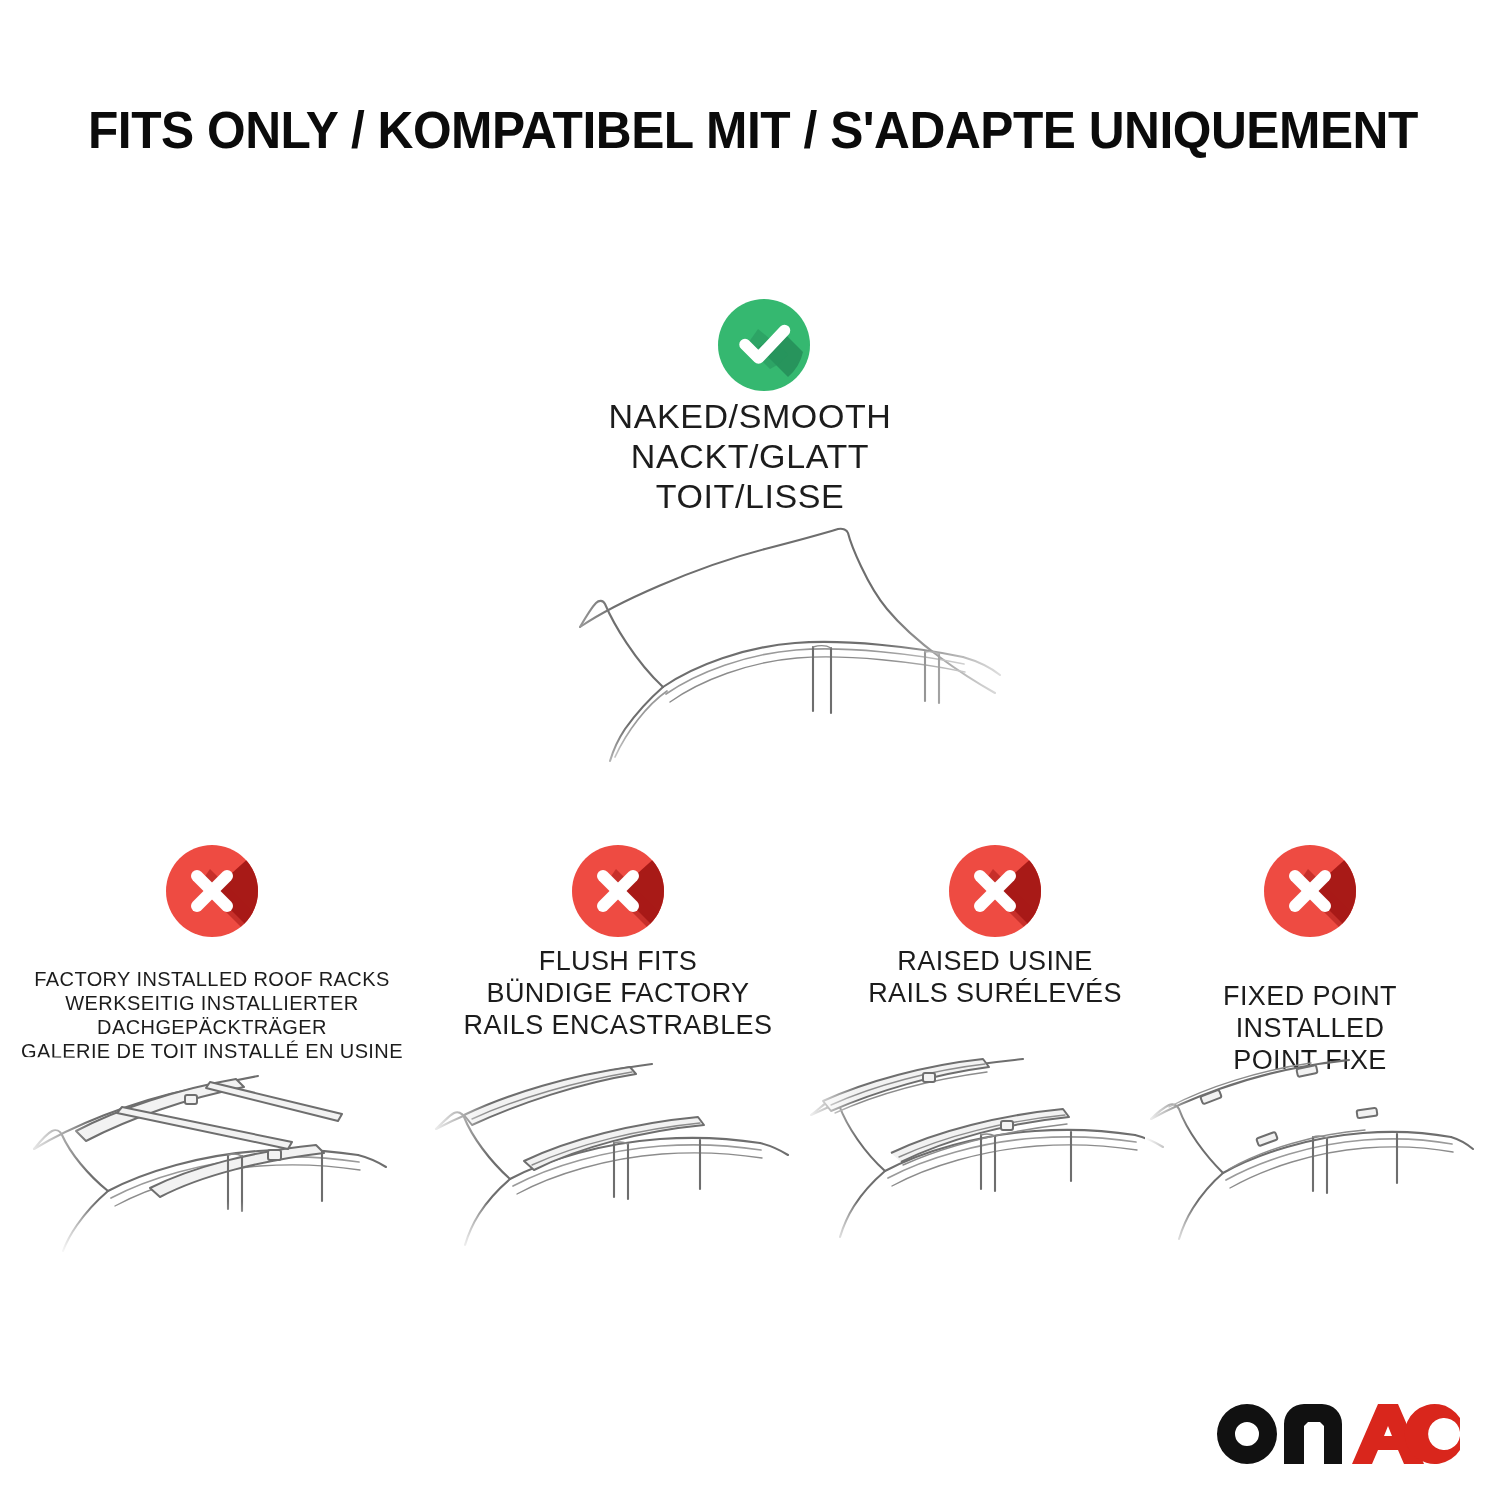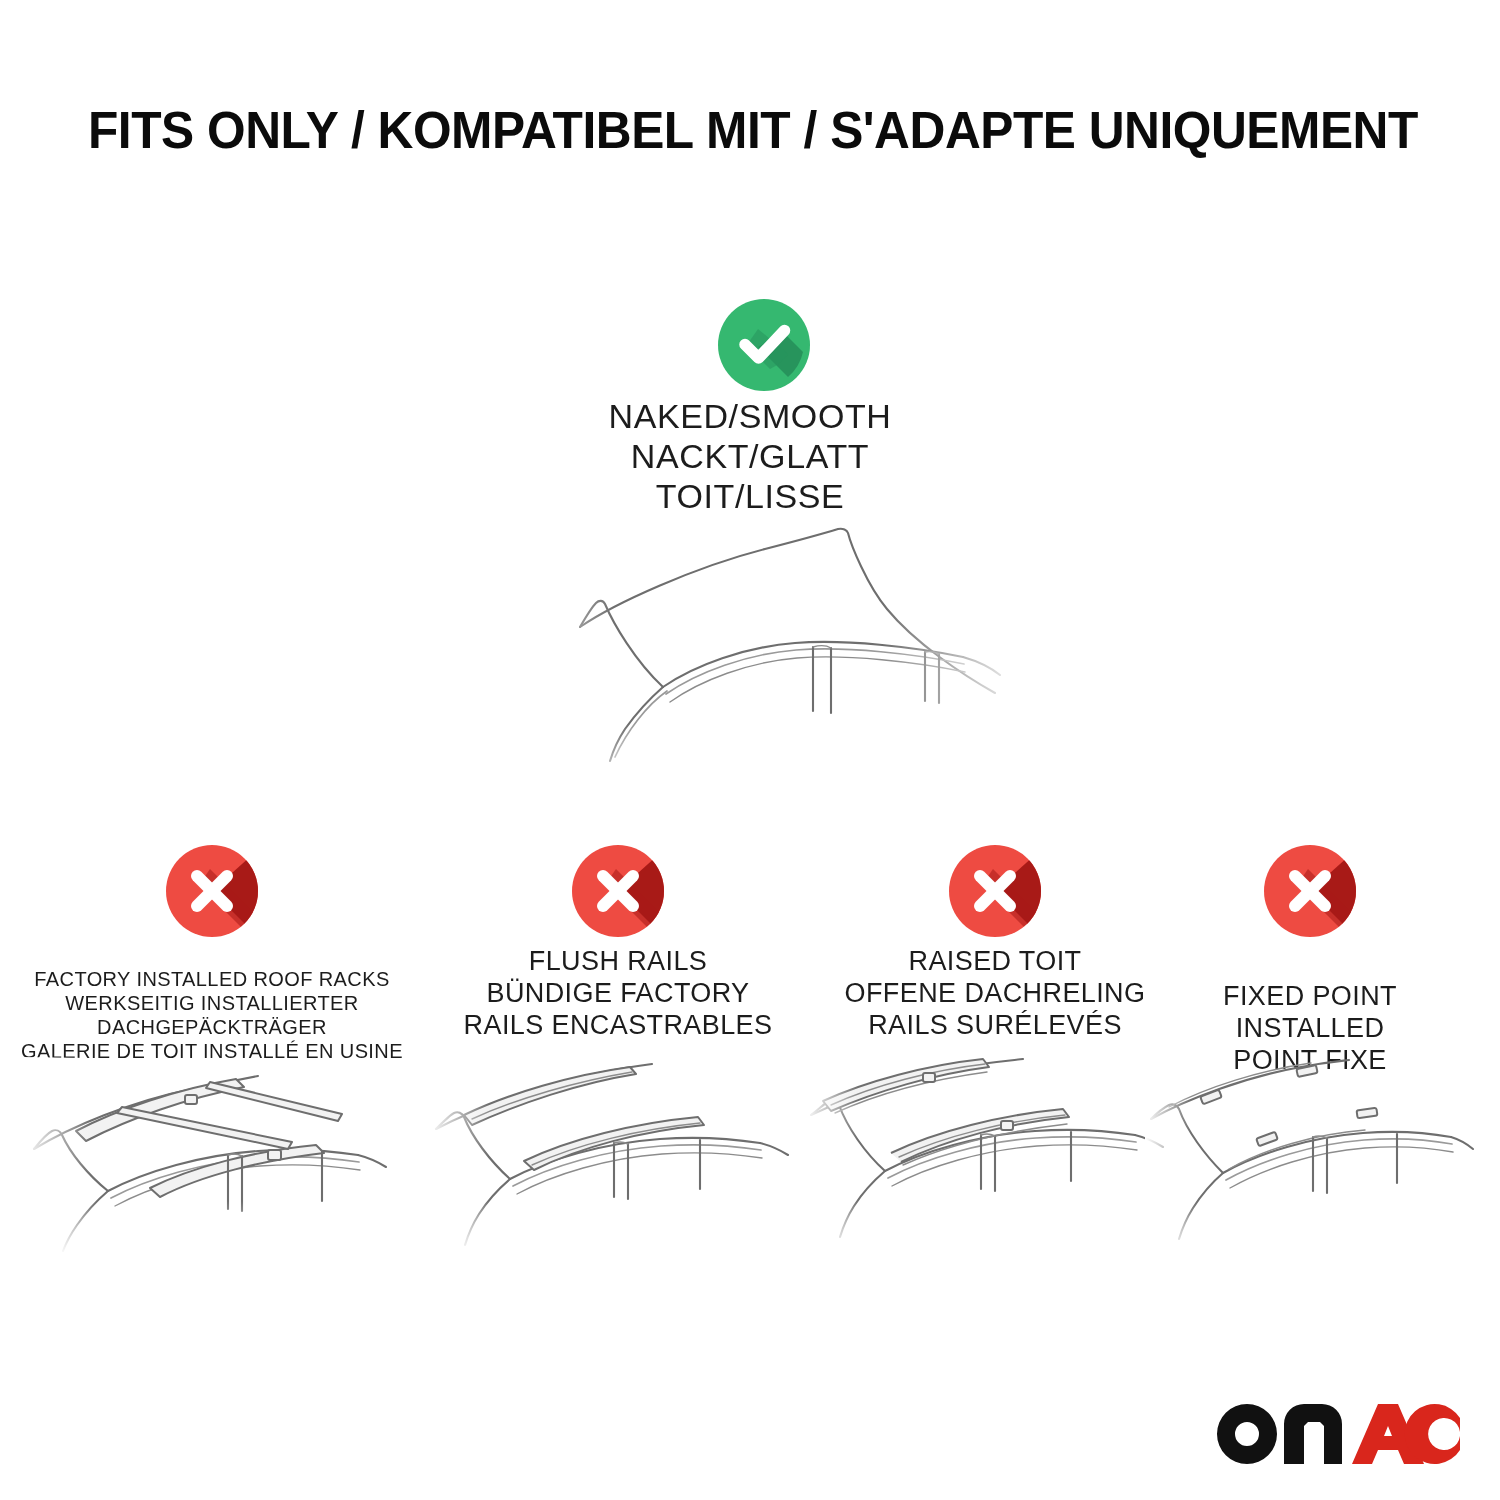--- a/index.html
+++ b/index.html
@@ -261,21 +261,21 @@
     <svg viewBox="0 0 92 92" width="92" height="92" aria-hidden="true">
       <path d="M46 46 L86 86 A46 46 0 0 0 86 10 Z" fill="#a81a17"></path>
       <path d="M33 40 L78 85 A46 46 0 0 0 88 68 L44 24 Z" fill="#a81a17" opacity="0.55"></path>
       <g stroke="#ffffff" stroke-width="12" stroke-linecap="round">
         <line x1="31" y1="31" x2="61" y2="61"></line>
         <line x1="61" y1="31" x2="31" y2="61"></line>
       </g>
     </svg>
   </div>
   <div class="caption">
-    <div>FLUSH RAILS</div>
+    <div>FLUSH FITS</div>
     <div>BÜNDIGE FACTORY</div>
     <div>RAILS ENCASTRABLES</div>
   </div>
   <div class="drawing">
     <svg viewBox="0 0 380 200" width="380" height="200">
       <defs>
         <linearGradient id="f2L" x1="0" y1="0" x2="1" y2="0">
           <stop offset="0" stop-color="#fff" stop-opacity="1"></stop>
           <stop offset="0.16" stop-color="#fff" stop-opacity="0"></stop>
         </linearGradient>
@@ -312,22 +312,21 @@
     <svg viewBox="0 0 92 92" width="92" height="92" aria-hidden="true">
       <path d="M46 46 L86 86 A46 46 0 0 0 86 10 Z" fill="#a81a17"></path>
       <path d="M33 40 L78 85 A46 46 0 0 0 88 68 L44 24 Z" fill="#a81a17" opacity="0.55"></path>
       <g stroke="#ffffff" stroke-width="12" stroke-linecap="round">
         <line x1="31" y1="31" x2="61" y2="61"></line>
         <line x1="61" y1="31" x2="31" y2="61"></line>
       </g>
     </svg>
   </div>
   <div class="caption">
-    <div>RAISED TOIT</div>
-    <div>OFFENE DACHRELING</div>
+    <div>RAISED USINE</div>
     <div>RAILS SURÉLEVÉS</div>
   </div>
   <div class="drawing">
     <svg viewBox="0 0 380 200" width="380" height="200">
       <defs>
         <linearGradient id="f3L" x1="0" y1="0" x2="1" y2="0">
           <stop offset="0" stop-color="#fff" stop-opacity="1"></stop>
           <stop offset="0.14" stop-color="#fff" stop-opacity="0"></stop>
         </linearGradient>
         <linearGradient id="f3B" x1="0" y1="0" x2="0" y2="1">

